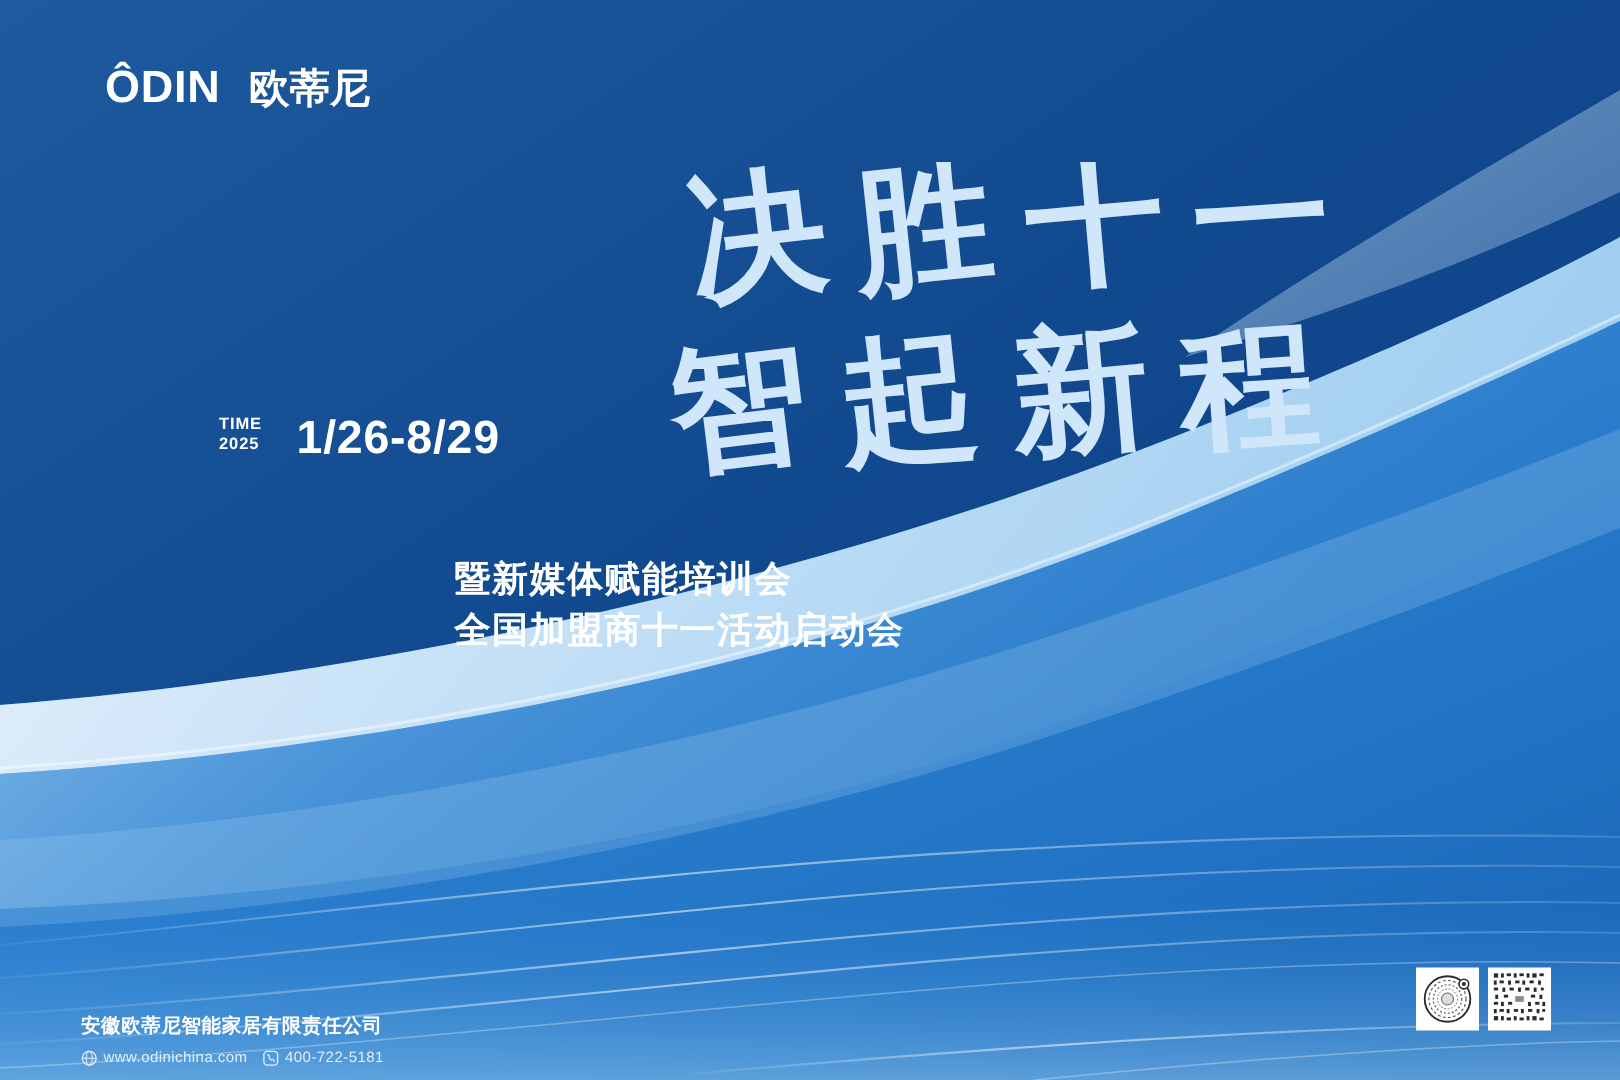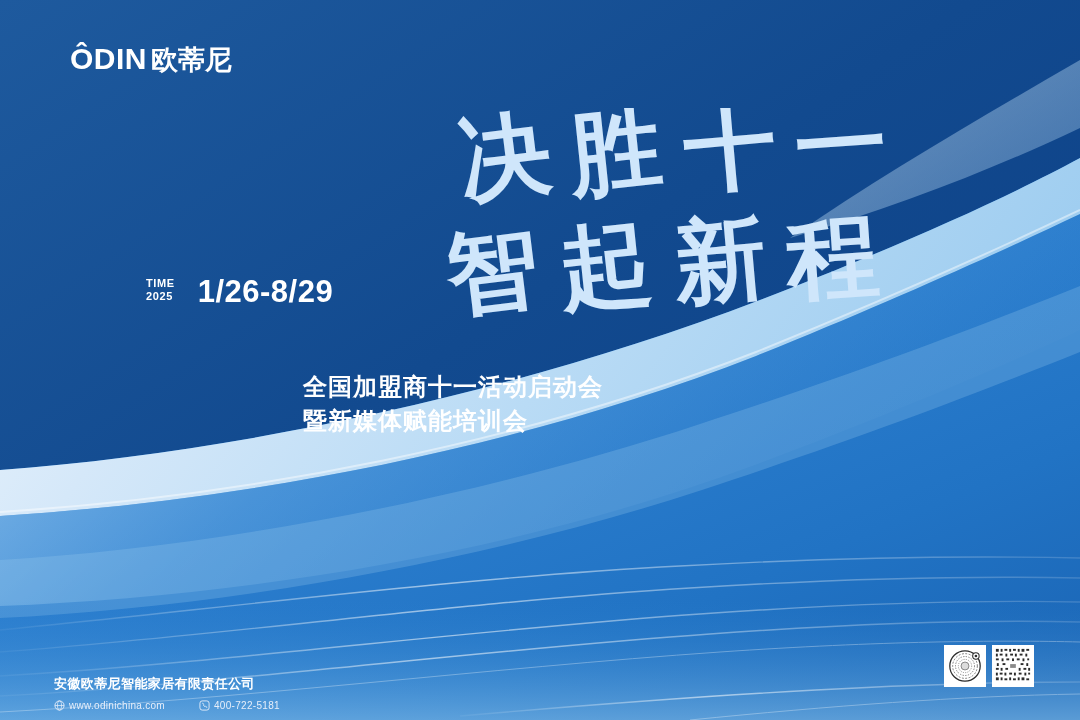--- a/index.html
+++ b/index.html
@@ -21,21 +21,21 @@
     position:absolute;left:70px;top:44px;
     display:flex;align-items:baseline;gap:1px;
     color:#ffffff;
   }
   .logo-odin{
     font-size:30px;font-weight:bold;letter-spacing:0.5px;
     line-height:1;
   }
   .logo-cn{
     font-size:27px;font-weight:bold;letter-spacing:0px;
-    line-height:1;margin-left:3px;
+    line-height:1;margin-left:18px;
   }
 
   
   .headline{
     position:absolute;left:445px;top:108px;
     width:470px;height:230px;
   }
   .headline svg{width:100%;height:100%;display:block;}
   .calli{
     font-family:"DejaVu Serif","Liberation Serif",serif;
@@ -73,21 +73,21 @@
 
   
   .footer{
     position:absolute;left:54px;top:676px;color:#ffffff;
   }
   .footer-company{
     font-size:13px;font-weight:bold;letter-spacing:0.4px;
     line-height:1.3;
   }
   .footer-contact{
-    display:flex;align-items:center;gap:34px;
+    display:flex;align-items:center;gap:10px;
     margin-top:7px;font-size:10px;letter-spacing:0.3px;
     color:#e6eefa;
   }
   .contact-item{display:flex;align-items:center;gap:4px;}
   .mini-ic{
     width:11px;height:11px;flex:0 0 11px;
     display:inline-block;
   }
 
   
@@ -207,22 +207,22 @@
   <div class="time-row">
     <div class="time-label">
       <span>TIME</span>
       <span>2025</span>
     </div>
     <div class="time-value">1/26-8/29</div>
   </div>
 
 
   <div class="subtitle">
+    <div>暨新媒体赋能培训会</div>
     <div>全国加盟商十一活动启动会</div>
-    <div>暨新媒体赋能培训会</div>
   </div>
 
   <div class="footer">
     <div class="footer-company">安徽欧蒂尼智能家居有限责任公司</div>
     <div class="footer-contact">
       <div class="contact-item">
         <span class="mini-ic">
           <svg viewBox="0 0 12 12">
               <circle cx="6" cy="6" r="5" fill="none" stroke="#e6eefa" stroke-width="1"></circle>
               <ellipse cx="6" cy="6" rx="2.2" ry="5" fill="none" stroke="#e6eefa" stroke-width="0.8"></ellipse>

